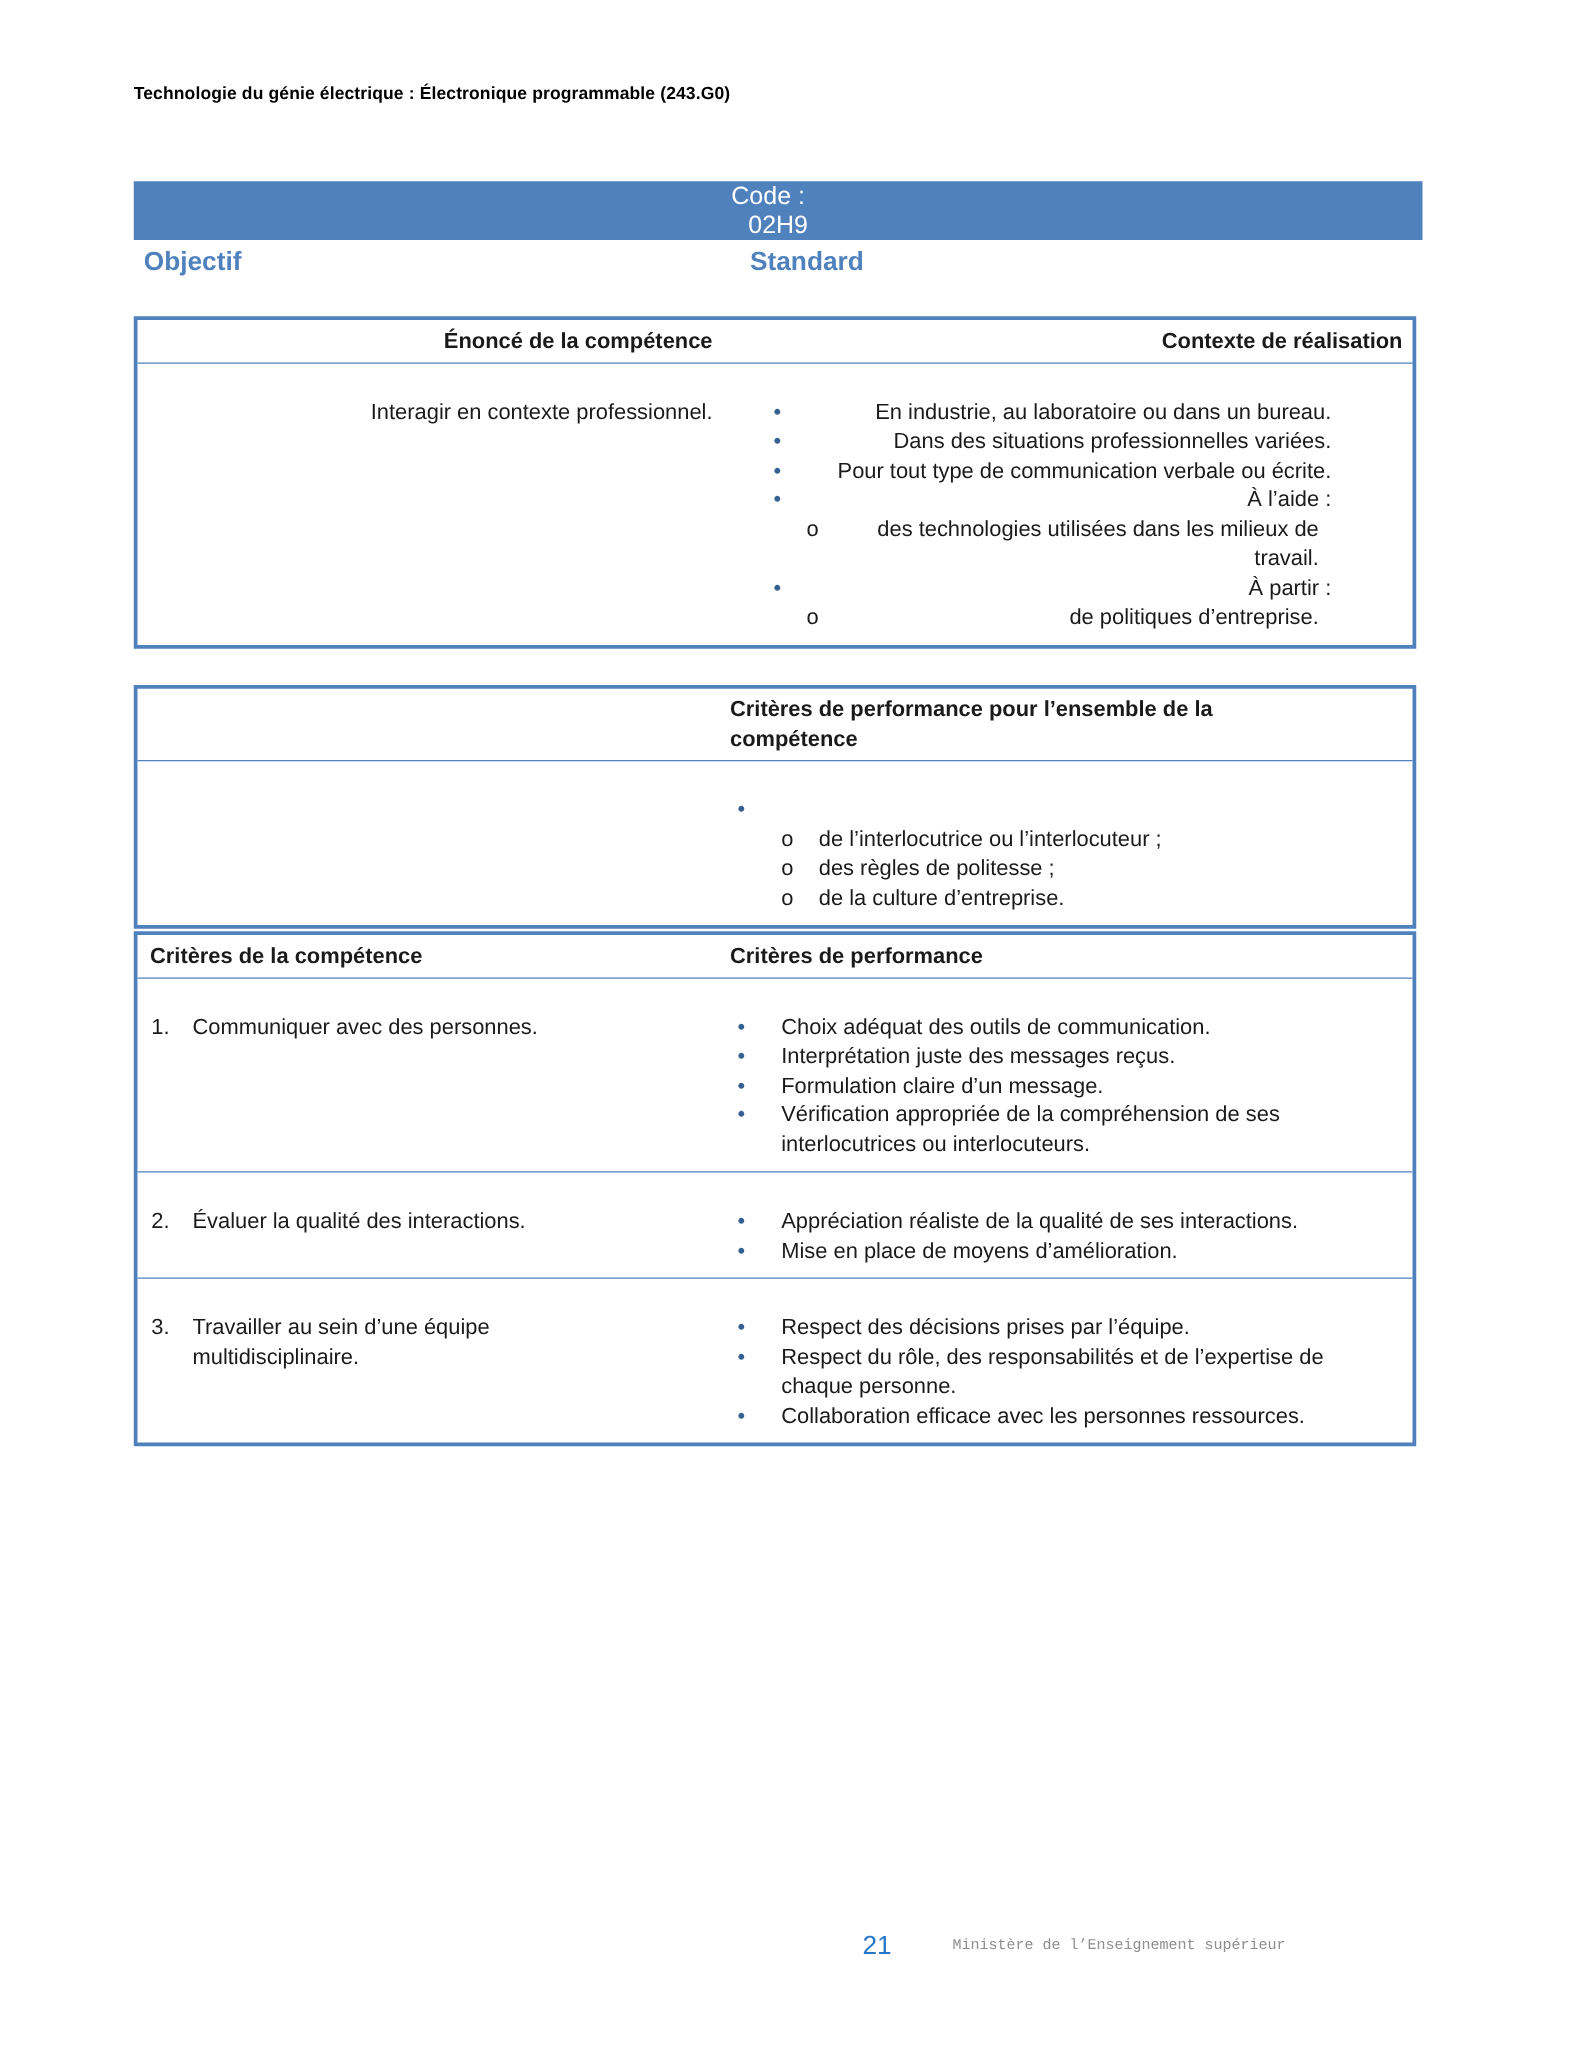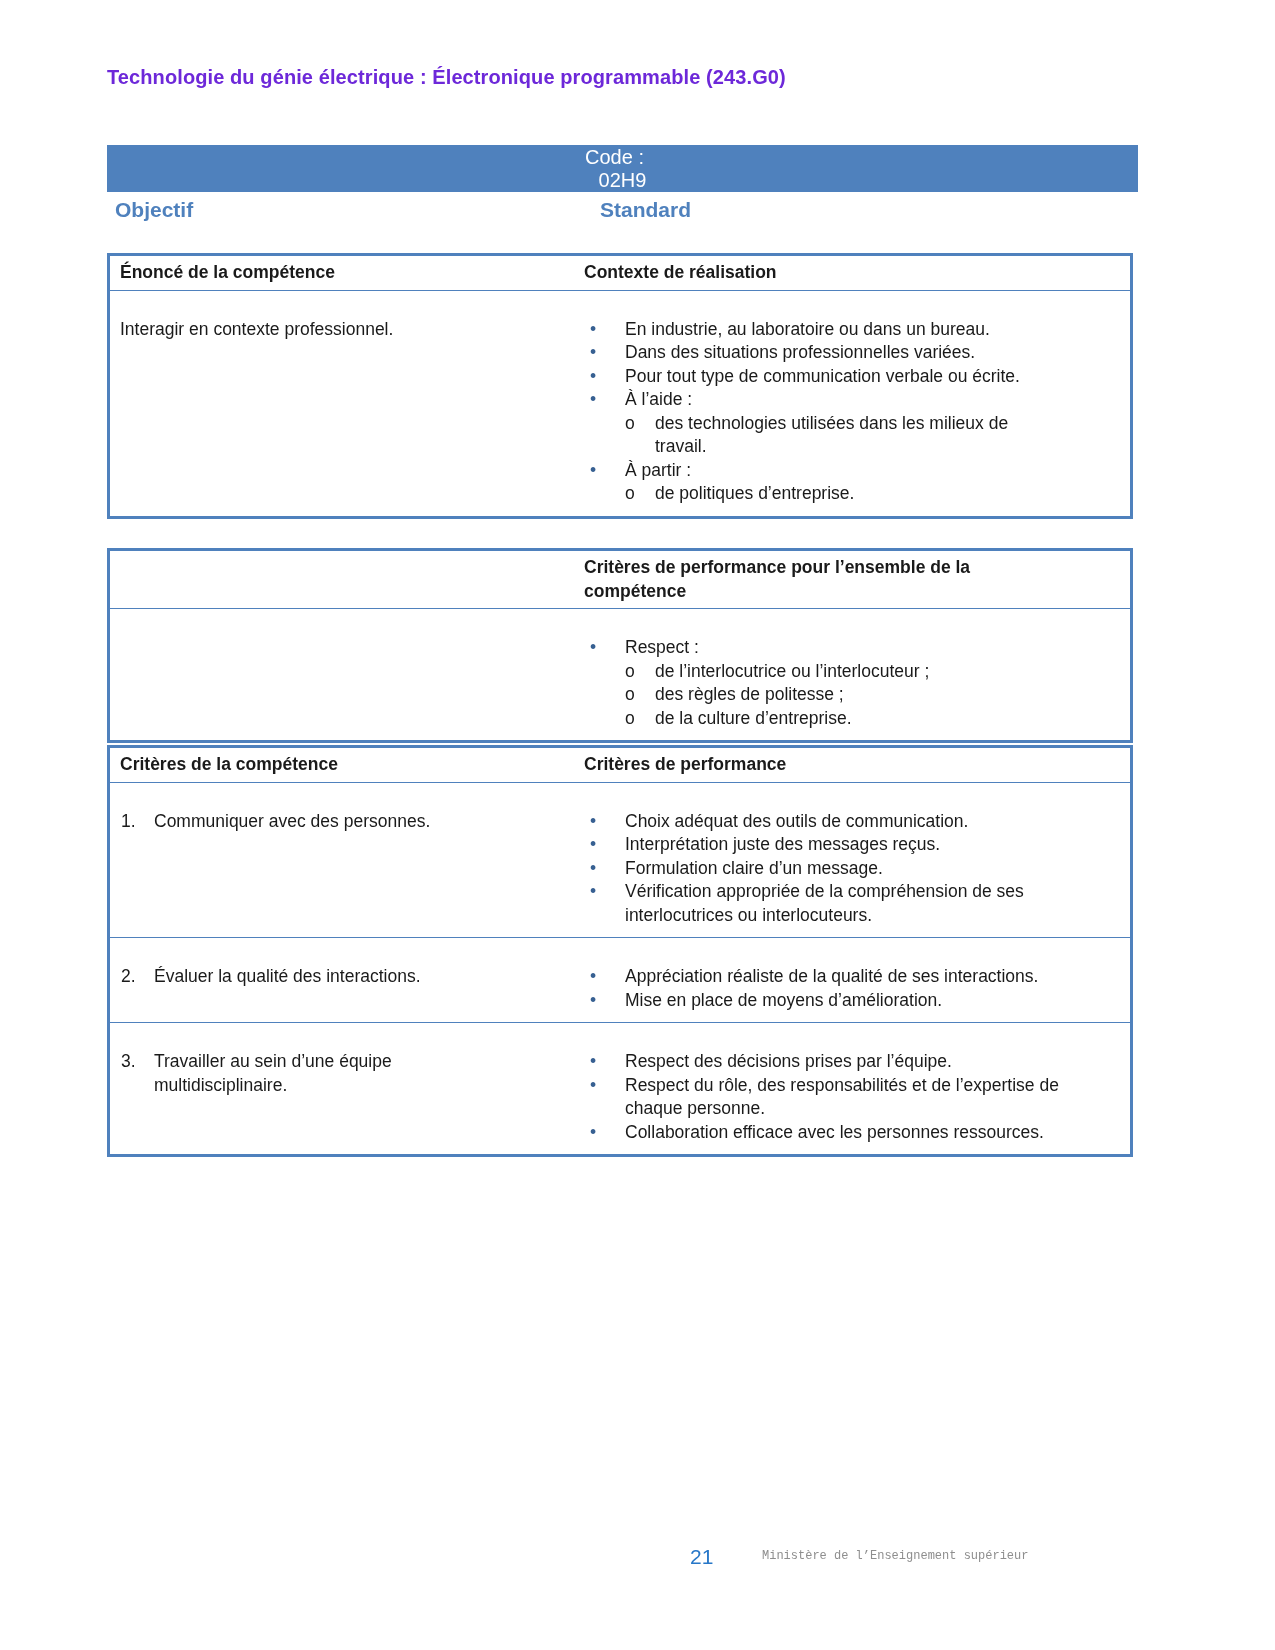--- a/index.html
+++ b/index.html
@@ -9,21 +9,21 @@
     width:1275px; height:1650px;
     background:#ffffff;
     font-family:"Liberation Sans", sans-serif;
     color:#1a1a1a;
     overflow:hidden;
   }
 
   
   .doc-header {
     position:absolute; top:66px; left:107px;
-    font-size:20px; font-weight:bold; color:#6d28d9;
+    font-size:14px; font-weight:bold; color:#000000;
     letter-spacing:0.1px;
   }
 
   
   .code-bar {
     position:absolute; top:145px; left:107px;
     width:1031px; height:47px;
     background:#4F81BD;
     display:flex; justify-content:flex-end; align-items:center;
     color:#ffffff; font-size:20px;flex-direction:column;
@@ -40,21 +40,21 @@
   }
   .lbl-objectif { left:115px; }
   .lbl-standard { left:600px; }
 
   
   .tbl {
     position:absolute; left:107px; width:1026px;
     border:3px solid #4F81BD; background:#fff;
     font-size:17.5px; line-height:23.5px;
   }
-  .t1 { top:253px; }
+  .t1 { top:253px;text-align:right; }
   .t2 { top:548px; }
   .t3 { top:745px; }
   .thead { display:flex; border-bottom:1px solid #4F81BD; font-weight:bold; }
   .trow  { display:flex; border-bottom:1px solid #4F81BD;margin-top:20px; }
   .trow:last-child { border-bottom:none; }
   .cl { flex:0 0 468px; width:468px; padding:7px 8px 10px 10px; }
   .cr { flex:1; padding:7px 8px 10px 0; }
   .thead .cl { padding:5px 8px 5px 10px; }
   .thead .cr { padding:5px 8px 5px 6px; }
   .hdr-text { display:inline-block; width:460px; }
@@ -149,21 +149,20 @@
       <div class="cl"></div>
       <div class="cr">
         <span class="hdr-text">Critères de performance pour l’ensemble de la compétence</span>
       </div>
     </div>
     <div class="trow">
       <div class="cl"></div>
       <div class="cr">
         <div class="bullet">
           <span class="bm">•</span>
-          <span class="bt">Respect :</span>
         </div>
         <div class="sub">
           <span class="sm">o</span>
           <span class="st">de l’interlocutrice ou l’interlocuteur ;</span>
         </div>
         <div class="sub">
           <span class="sm">o</span>
           <span class="st">des règles de politesse ;</span>
         </div>
         <div class="sub">

